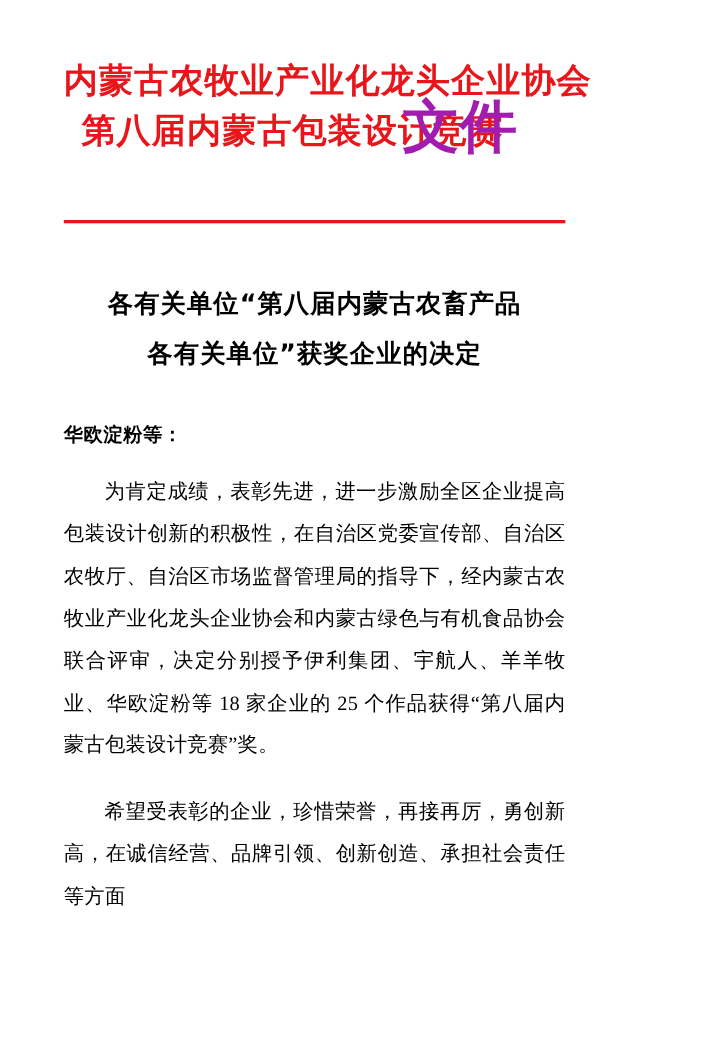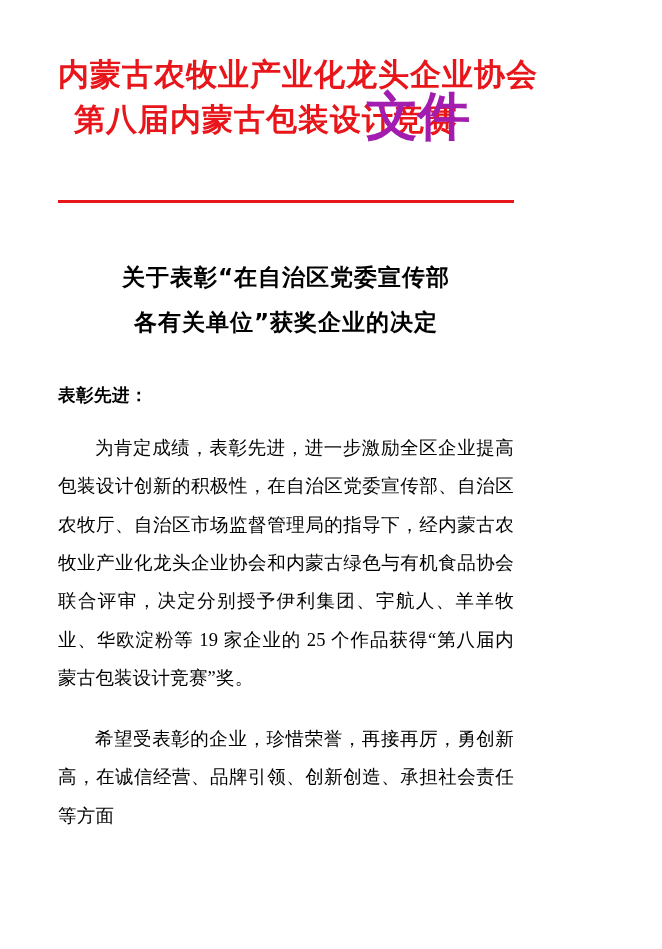--- a/index.html
+++ b/index.html
@@ -94,22 +94,22 @@
 
   <div class="masthead">
     <div class="masthead-line l1">内蒙古农牧业产业化龙头企业协会</div>
     <div class="masthead-line l2">第八届内蒙古包装设计竞赛</div>
     <div class="masthead-wen">文件</div>
   </div>
 
   <div class="red-rule"></div>
 
   <div class="doc-title">
-    <div>关于表彰“在自治区党委宣传部</div>
+    <div>各有关单位“第八届内蒙古农畜产品</div>
     <div>各有关单位”获奖企业的决定</div>
   </div>
 
-  <div class="salutation">表彰先进：</div>
+  <div class="salutation">华欧淀粉等：</div>
 
-  <div class="para">为肯定成绩，表彰先进，进一步激励全区企业提高包装设计创新的积极性，在自治区党委宣传部、自治区农牧厅、自治区市场监督管理局的指导下，经内蒙古农牧业产业化龙头企业协会和内蒙古绿色与有机食品协会联合评审，决定分别授予伊利集团、宇航人、羊羊牧业、华欧淀粉等 19 家企业的 25 个作品获得“第八届内蒙古包装设计竞赛”奖。</div>
+  <div class="para">为肯定成绩，表彰先进，进一步激励全区企业提高包装设计创新的积极性，在自治区党委宣传部、自治区农牧厅、自治区市场监督管理局的指导下，经内蒙古农牧业产业化龙头企业协会和内蒙古绿色与有机食品协会联合评审，决定分别授予伊利集团、宇航人、羊羊牧业、华欧淀粉等 18 家企业的 25 个作品获得“第八届内蒙古包装设计竞赛”奖。</div>
   <div class="para">希望受表彰的企业，珍惜荣誉，再接再厉，勇创新高，在诚信经营、品牌引领、创新创造、承担社会责任等方面</div>
 
 </div>
 
 </body></html>

